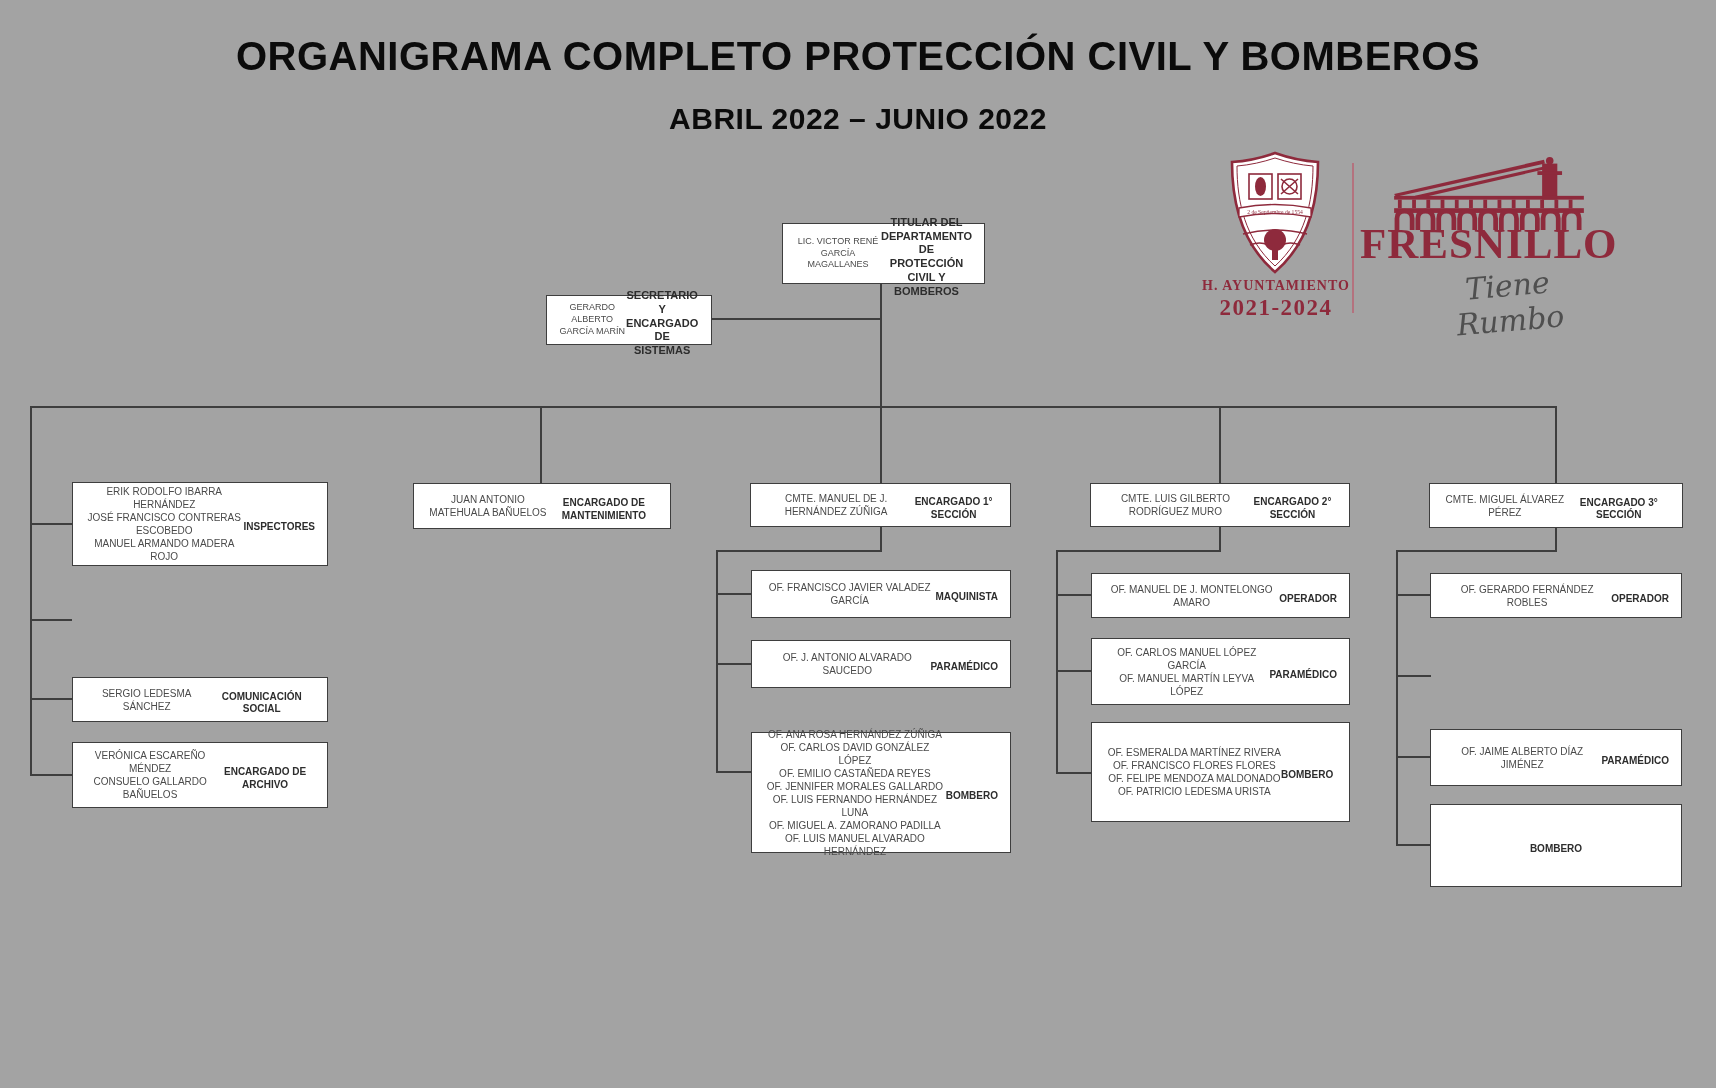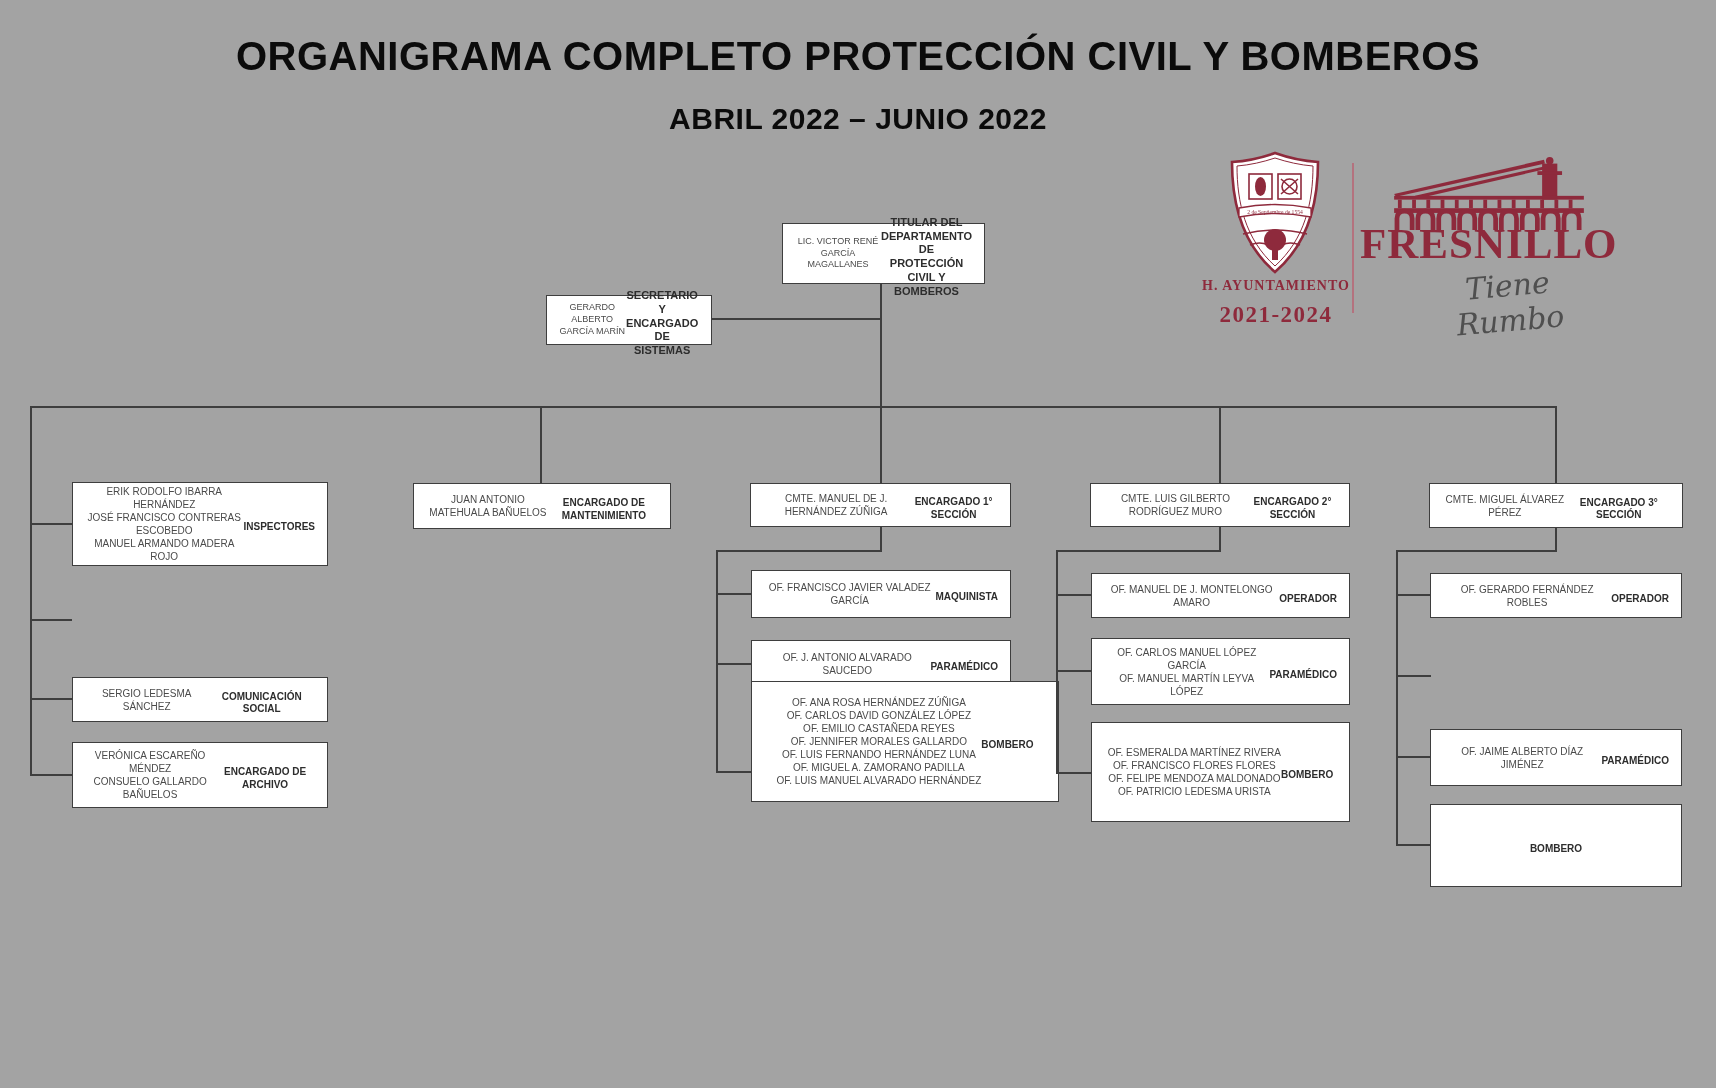--- a/index.html
+++ b/index.html
@@ -21,21 +21,21 @@
   .node.small .names { font-size:9px; }
   .node.small .role  { font-size:11px; }
 
   .line { position:absolute; background:#3e3e3e; }
 
   
   .crest { position:absolute; left:1228px; top:150px; }
   .crest-caption { position:absolute; left:1190px; top:278px; width:172px; text-align:center;
                    font-family:"Liberation Serif", serif; color:#8e2a3c; }
   .crest-caption .l1 { font-size:14px; font-weight:bold; letter-spacing:1px; }
-  .crest-caption .l2 { font-size:23px; font-weight:bold; letter-spacing:1.5px; margin-top:8px; }
+  .crest-caption .l2 { font-size:23px; font-weight:bold; letter-spacing:1.5px; margin-top:1px; }
   .logo-divider { position:absolute; left:1352px; top:163px; width:2px; height:150px; background:#b4727e; }
   .aqueduct { position:absolute; left:1394px; top:156px; }
   .wordmark { position:absolute; left:1360px; top:219px; width:256px; text-align:center;
               font-family:"Liberation Serif", serif; font-weight:bold; font-size:43px;
               color:#8e2a3c; letter-spacing:1px; }
   .slogan   { position:absolute; left:1424px; top:268px; width:170px; text-align:center;
               font-family:"DejaVu Serif", serif; font-style:italic; font-size:30px;
               color:#4f4f4f; transform:rotate(-5deg); }
 </style>
 </head>
@@ -149,21 +149,21 @@
     <div class="role">ENCARGADO 1° SECCIÓN</div>
   </div>
   <div class="node" style="left:751px;top:570px;width:260px;height:48px">
     <div class="names">OF. FRANCISCO JAVIER VALADEZ GARCÍA</div>
     <div class="role">MAQUINISTA</div>
   </div>
   <div class="node" style="left:751px;top:640px;width:260px;height:48px">
     <div class="names">OF. J. ANTONIO ALVARADO SAUCEDO</div>
     <div class="role">PARAMÉDICO</div>
   </div>
-  <div class="node" style="left:751px;top:681px;width:308px;height:121px">
+  <div class="node" style="left:751px;top:732px;width:260px;height:121px">
     <div class="names">OF. ANA ROSA HERNÁNDEZ ZÚÑIGA
 OF. CARLOS DAVID GONZÁLEZ LÓPEZ
 OF. EMILIO CASTAÑEDA REYES
 OF. JENNIFER MORALES GALLARDO
 OF. LUIS FERNANDO HERNÁNDEZ LUNA
 OF. MIGUEL A. ZAMORANO PADILLA
 OF. LUIS MANUEL ALVARADO HERNÁNDEZ</div>
     <div class="role">BOMBERO</div>
   </div>
 

